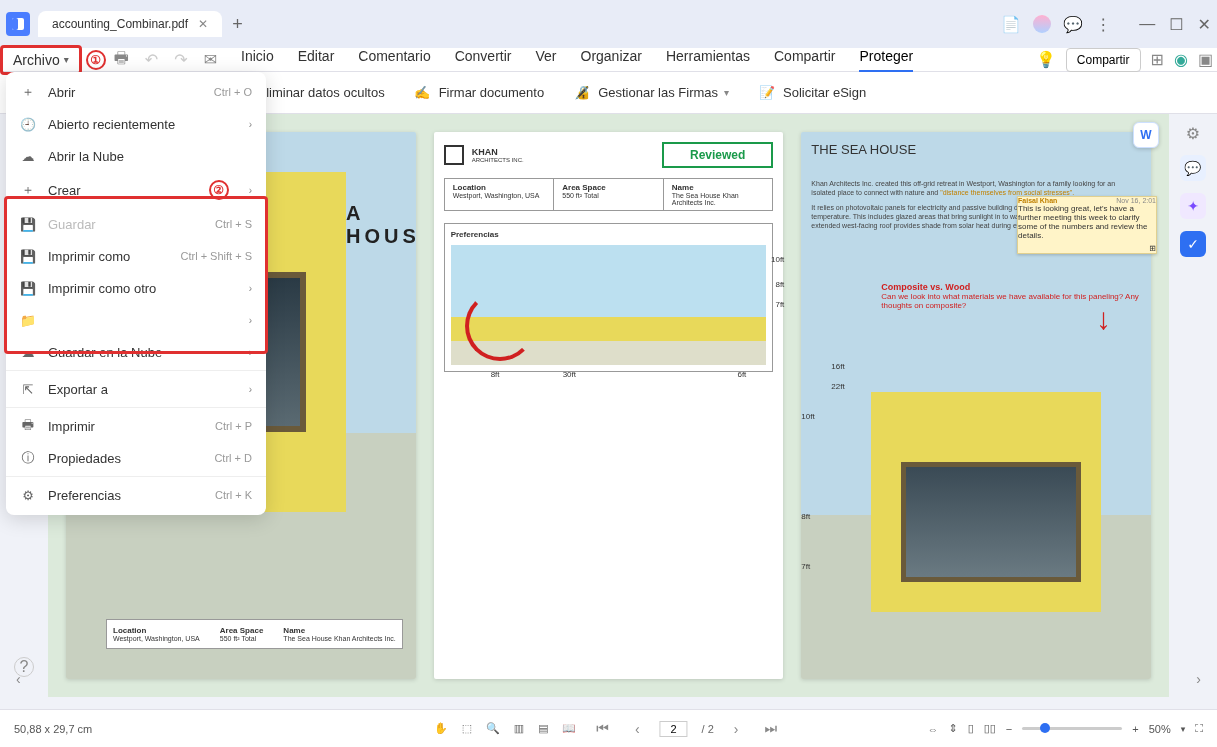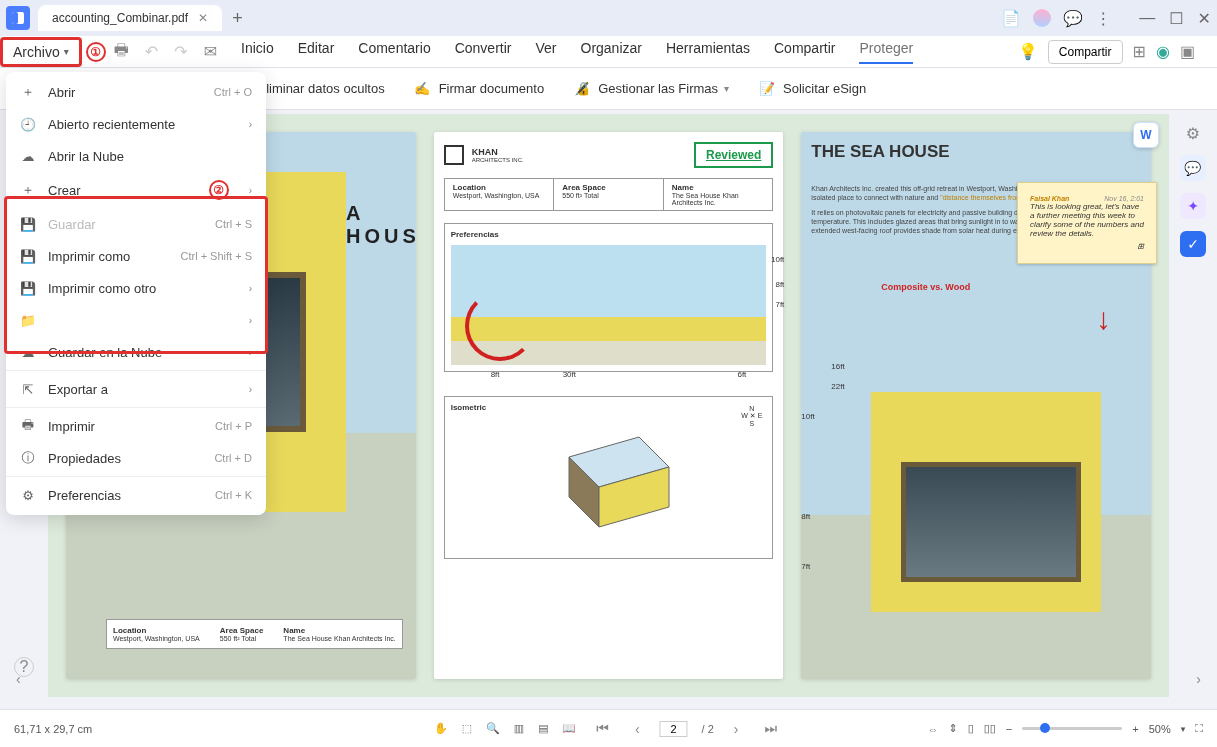--- a/index.html
+++ b/index.html
@@ -1,34 +1,34 @@
 <!DOCTYPE html>
 <html><head>
 <meta charset="utf-8">
 <style>
 * { margin: 0; padding: 0; box-sizing: border-box; font-family: -apple-system, BlinkMacSystemFont, "Segoe UI", sans-serif; }
 body { background: #f0f2f8; width: 1217px; height: 747px; overflow: hidden; position: relative; }
 
-.titlebar { height: 36px; background: #e8ecf7; display: flex; align-items: center; padding: 0 6px; }
+.titlebar { height: 48px; background: #e8ecf7; display: flex; align-items: center; padding: 0 6px; }
 .app-icon { width: 24px; height: 24px; background: #4a7dff; border-radius: 4px; display: flex; align-items: center; justify-content: center; margin-right: 8px; }
 .app-icon svg { fill: white; }
 .tab { background: #fff; border-radius: 8px 8px 0 0; padding: 6px 14px; display: flex; align-items: center; gap: 10px; font-size: 12px; color: #333; }
 .tab-close { color: #888; cursor: pointer; }
 .tab-add { margin-left: 10px; color: #666; font-size: 18px; cursor: pointer; }
 .titlebar-right { margin-left: auto; display: flex; gap: 14px; align-items: center; color: #666; }
 .titlebar-right .icn { width: 16px; height: 16px; display:flex; align-items:center; justify-content:center; }
 .win-controls { display: flex; gap: 14px; margin-left: 14px; }
 
-.menubar { height: 32px; background: #fff; display: flex; align-items: center; padding: 0 22px 0 0; border-bottom: 1px solid #e0e0e8; }
+.menubar { height: 24px; background: #fff; display: flex; align-items: center; padding: 0 4px 0 0; border-bottom: 1px solid #e0e0e8; }
 .menu-archivo { padding: 4px 10px; border: 3px solid #e03030; border-radius: 4px; font-size: 14px; color: #333; display:flex; align-items:center; gap:4px; margin-right:4px; }
 .menu-archivo .chev { font-size:10px; color:#666; }
 .callout-num { width: 20px; height: 20px; border: 2px solid #e03030; border-radius: 50%; color: #e03030; font-weight: bold; display:inline-flex; align-items:center; justify-content:center; font-size:12px; }
 .toolbar-icn { color:#888; margin: 0 8px; }
 .menu-items { display: flex; gap: 24px; margin-left: 16px; font-size: 14px; color: #333; }
-.menu-items .active { color: #737373; border-bottom: 2px solid #2e6ff2; padding-bottom: 6px; }
+.menu-items .active { color: #000000; border-bottom: 2px solid #2e6ff2; padding-bottom: 6px; }
 .menubar-right { margin-left:auto; display:flex; gap:10px; align-items:center; }
 .share-btn { border:1px solid #ccc; border-radius:4px; padding:4px 10px; font-size:12px; }
 
 .ribbon { height: 42px; background:#fff; border-bottom:1px solid #e0e0e8; display:flex; align-items:center; padding: 0 10px; gap: 28px; }
 .ribbon-item { display:flex; align-items:center; gap:6px; font-size:13px; color:#333; }
 .ribbon-icn { width:20px; height:20px; display:flex; align-items:center; justify-content:center; color:#555; }
 
 .dropdown { position:absolute; top: 72px; left: 6px; width: 260px; background:#fff; border-radius:8px; box-shadow: 0 4px 20px rgba(0,0,0,0.15); padding: 4px 0; z-index: 100; }
 .dd-item { display:flex; align-items:center; padding: 8px 14px; font-size: 13px; color:#333; gap: 12px; }
 .dd-item.disabled { color: #bbb; }
@@ -44,36 +44,36 @@
 .page.p1 { background: linear-gradient(#bdd9e8 0 55%, #c8d0c0 55% 100%); overflow:hidden; }
 .p1 .house { position:absolute; left:0; top:40px; width:280px; height:340px; background:#e8d95a; }
 .p1 .window { position:absolute; left:0; top:140px; width:240px; height:160px; background: linear-gradient(#2a3a45, #5a6a72); border: 6px solid #6a5a3a; }
 .p1 .title { position:absolute; top:70px; left:280px; font-size:20px; font-weight:bold; letter-spacing:4px; color:#222; }
 .p1 .infobox { position:absolute; bottom:30px; left:40px; background:#fff; border:1px solid #999; padding:6px; display:flex; gap:20px; font-size:7px; }
 .p1 .infobox div b { display:block; font-size:8px; }
 
 .p2 .hdr { display:flex; align-items:center; gap:8px; }
 .p2 .logo { width:20px; height:20px; border:2px solid #333; }
 .p2 .arch { font-size:9px; font-weight:bold; line-height:1; }
-.p2 .reviewed { margin-left:auto; border:2px solid #1a9a4a; color:#1a9a4a; font-size:12px; font-weight:bold; padding:4px 10px;text-decoration:underline; }
+.p2 .reviewed { margin-left:auto; border:2px solid #1a9a4a; color:#1a9a4a; font-size:12px; font-weight:bold; padding:4px 26px; }
 .p2 .meta { border:1px solid #999; margin-top:10px; display:flex; }
 .p2 .meta div { flex:1; padding:4px 8px; border-right:1px solid #999; font-size:7px; }
 .p2 .meta div:last-child{border:none;}
 .p2 .meta b{display:block; font-size:8px;}
 .p2 .panel { border:1px solid #999; margin-top:12px; padding:6px; position:relative; }
 .p2 .panel-title { font-size:8px; font-weight:600; }
 .p2 .elev { height:120px; background:linear-gradient(#bce0f0 0 60%, #e8d95a 60% 80%, #dedeca 80%); margin-top:6px; position:relative; }
 .p2 .marker-circle { position:absolute; width:70px; height:70px; border:4px solid #d02020; border-radius:50%; border-right-color:transparent; border-top-color:transparent; bottom:10px; left:20px; }
 .p2 .iso { height:140px; display:flex; align-items:center; justify-content:center; }
 .p2 .compass { position:absolute; right:10px; top:8px; font-size:7px; }
 
-.p3 .title3 { font-size:17px; font-weight:bold; margin-bottom:22px; }
+.p3 .title3 { font-size:13px; font-weight:normal; margin-bottom:22px; }
 .p3 .body3 { font-size:7px; color:#444; line-height:1.3; }
 .p3 .quote { color:#c08000; }
-.p3 .comment { position:absolute; right:-6px; top:50px; width:140px; background:#fff4c8; border:1px solid #e0d090; padding:12px; font-size:8px; box-shadow:0 1px 3px rgba(0,0,0,.2);font-style:italic; }
+.p3 .comment { position:absolute; right:-6px; top:64px; width:140px; background:#fff4c8; border:1px solid #e0d090; padding:0; font-size:8px; box-shadow:0 1px 3px rgba(0,0,0,.2); }
 .p3 .comment .ch { display:flex; justify-content:space-between; font-size:7px; }
 .p3 .comment .ch .au { color:#c08000; font-weight:bold; }
 .p3 .comment .ch .dt { color:#888; }
 .p3 .anno { position:absolute; top:150px; left:80px; right:10px; }
 .p3 .anno-title { color:#d02020; font-size:9px; font-weight:bold; }
 .p3 .anno-body { color:#d02020; font-size:8px; }
 .p3 .house3 { position:absolute; top:230px; left:20px; right:10px; height:260px; }
 .p3 .house3 .wall { position:absolute; left:50px; top:30px; width:230px; height:220px; background:#e8d95a; }
 .p3 .house3 .win3 { position:absolute; left:80px; top:100px; width:180px; height:120px; background:linear-gradient(#3a4a55,#6a7a82); border:5px solid #6a5a3a; }
 .p3 .arrow { position:absolute; right:40px; top:170px; color:#d02020; font-size:30px; }
@@ -290,50 +290,36 @@
       <div class="elev">
         <span style="position:absolute;right:-18px;top:10px">10ft</span>
         <span style="position:absolute;right:-18px;top:35px">8ft</span>
         <span style="position:absolute;right:-18px;top:55px">7ft</span>
         <span style="position:absolute;bottom:-14px;left:40px">8ft</span>
         <span style="position:absolute;bottom:-14px;left:112px">30ft</span>
         <span style="position:absolute;bottom:-14px;right:20px">6ft</span>
       </div>
       <div class="marker-circle"></div>
     </div>
-    <div class="panel" style="margin-top:24px">
-      <div class="panel-title">Isometric</div>
-      <div class="compass">
-        <div style="text-align:center">N</div>
-        <div><span>W</span> ✕ <span>E</span></div>
-        <div style="text-align:center">S</div>
-      </div>
-      <div class="iso">
-        <svg width="140" height="110" viewBox="0 0 140 110">
-            <polygon points="30,30 100,10 130,40 60,60" fill="#cde4f0" stroke="#666"></polygon>
-            <polygon points="30,30 60,60 60,100 30,70" fill="#8a7a5a" stroke="#666"></polygon>
-            <polygon points="60,60 130,40 130,80 60,100" fill="#e8d95a" stroke="#666"></polygon>
-          </svg>
-      </div>
-    </div>
   </div>
   <div class="page p3" style="background:linear-gradient(#bdd9e8 0 70%, #c8d0c0 70%);">
     <div class="title3">THE SEA HOUSE</div>
     <div class="body3"><span>Khan Architects Inc. created this off-grid retreat in Westport, Washington for a family looking for an isolated place to connect with nature and </span><span class="quote">"distance themselves from social stresses".</span></div>
     <div class="body3" style="margin-top:6px">It relies on photovoltaic panels for electricity and passive building designs to regulate its internal temperature. This includes glazed areas that bring sunlight in to warm the interiors in winter, while an extended west-facing roof provides shade from solar heat during evenings in the summer.</div>
     <div class="comment">
       <div class="ch">
           <span class="au">Faisal Khan</span>
           <span class="dt">Nov 16, 2:01</span>
         </div>
       <div>This is looking great, let's have a further meeting this week to clarify some of the numbers and review the details.</div>
       <div style="text-align:right;margin-top:4px">⊞</div>
     </div>
     <div class="anno">
       <div class="anno-title">Composite vs. Wood</div>
+      <div class="anno-body">Can we look into what materials we have available for this paneling? Any thoughts on composite?</div>
     </div>
     <div class="arrow">↓</div>
     <div class="house3">
       <span style="position:absolute;left:10px;top:0">16ft</span>
       <span style="position:absolute;left:10px;top:20px">22ft</span>
       <span style="position:absolute;left:-20px;top:50px">10ft</span>
       <span style="position:absolute;left:-20px;top:150px">8ft</span>
       <span style="position:absolute;left:-20px;top:200px">7ft</span>
       <div class="wall"></div>
         <div class="win3"></div>
@@ -350,21 +336,21 @@
   <span style="color:#888">⚙</span>
   <div class="side-icn side-blue">💬</div>
   <div class="side-icn side-purple">✦</div>
   <div class="side-icn side-check">✓</div>
 </div>
 
 <span class="scroll-chev" style="left:16px; bottom:60px">‹</span>
 <span class="scroll-chev" style="right:16px; bottom:60px">›</span>
 
 <div class="statusbar">
-  <span>61,71 x 29,7 cm</span>
+  <span>50,88 x 29,7 cm</span>
   <div class="sb-center">
     <span>✋</span>
     <span>⬚</span>
     <span>🔍</span>
     <span>▥</span>
     <span>▤</span>
     <span>📖</span>
     <span class="nav-chev">⏮</span>
     <span class="nav-chev">‹</span>
     <input class="page-input" value="2" style="">

